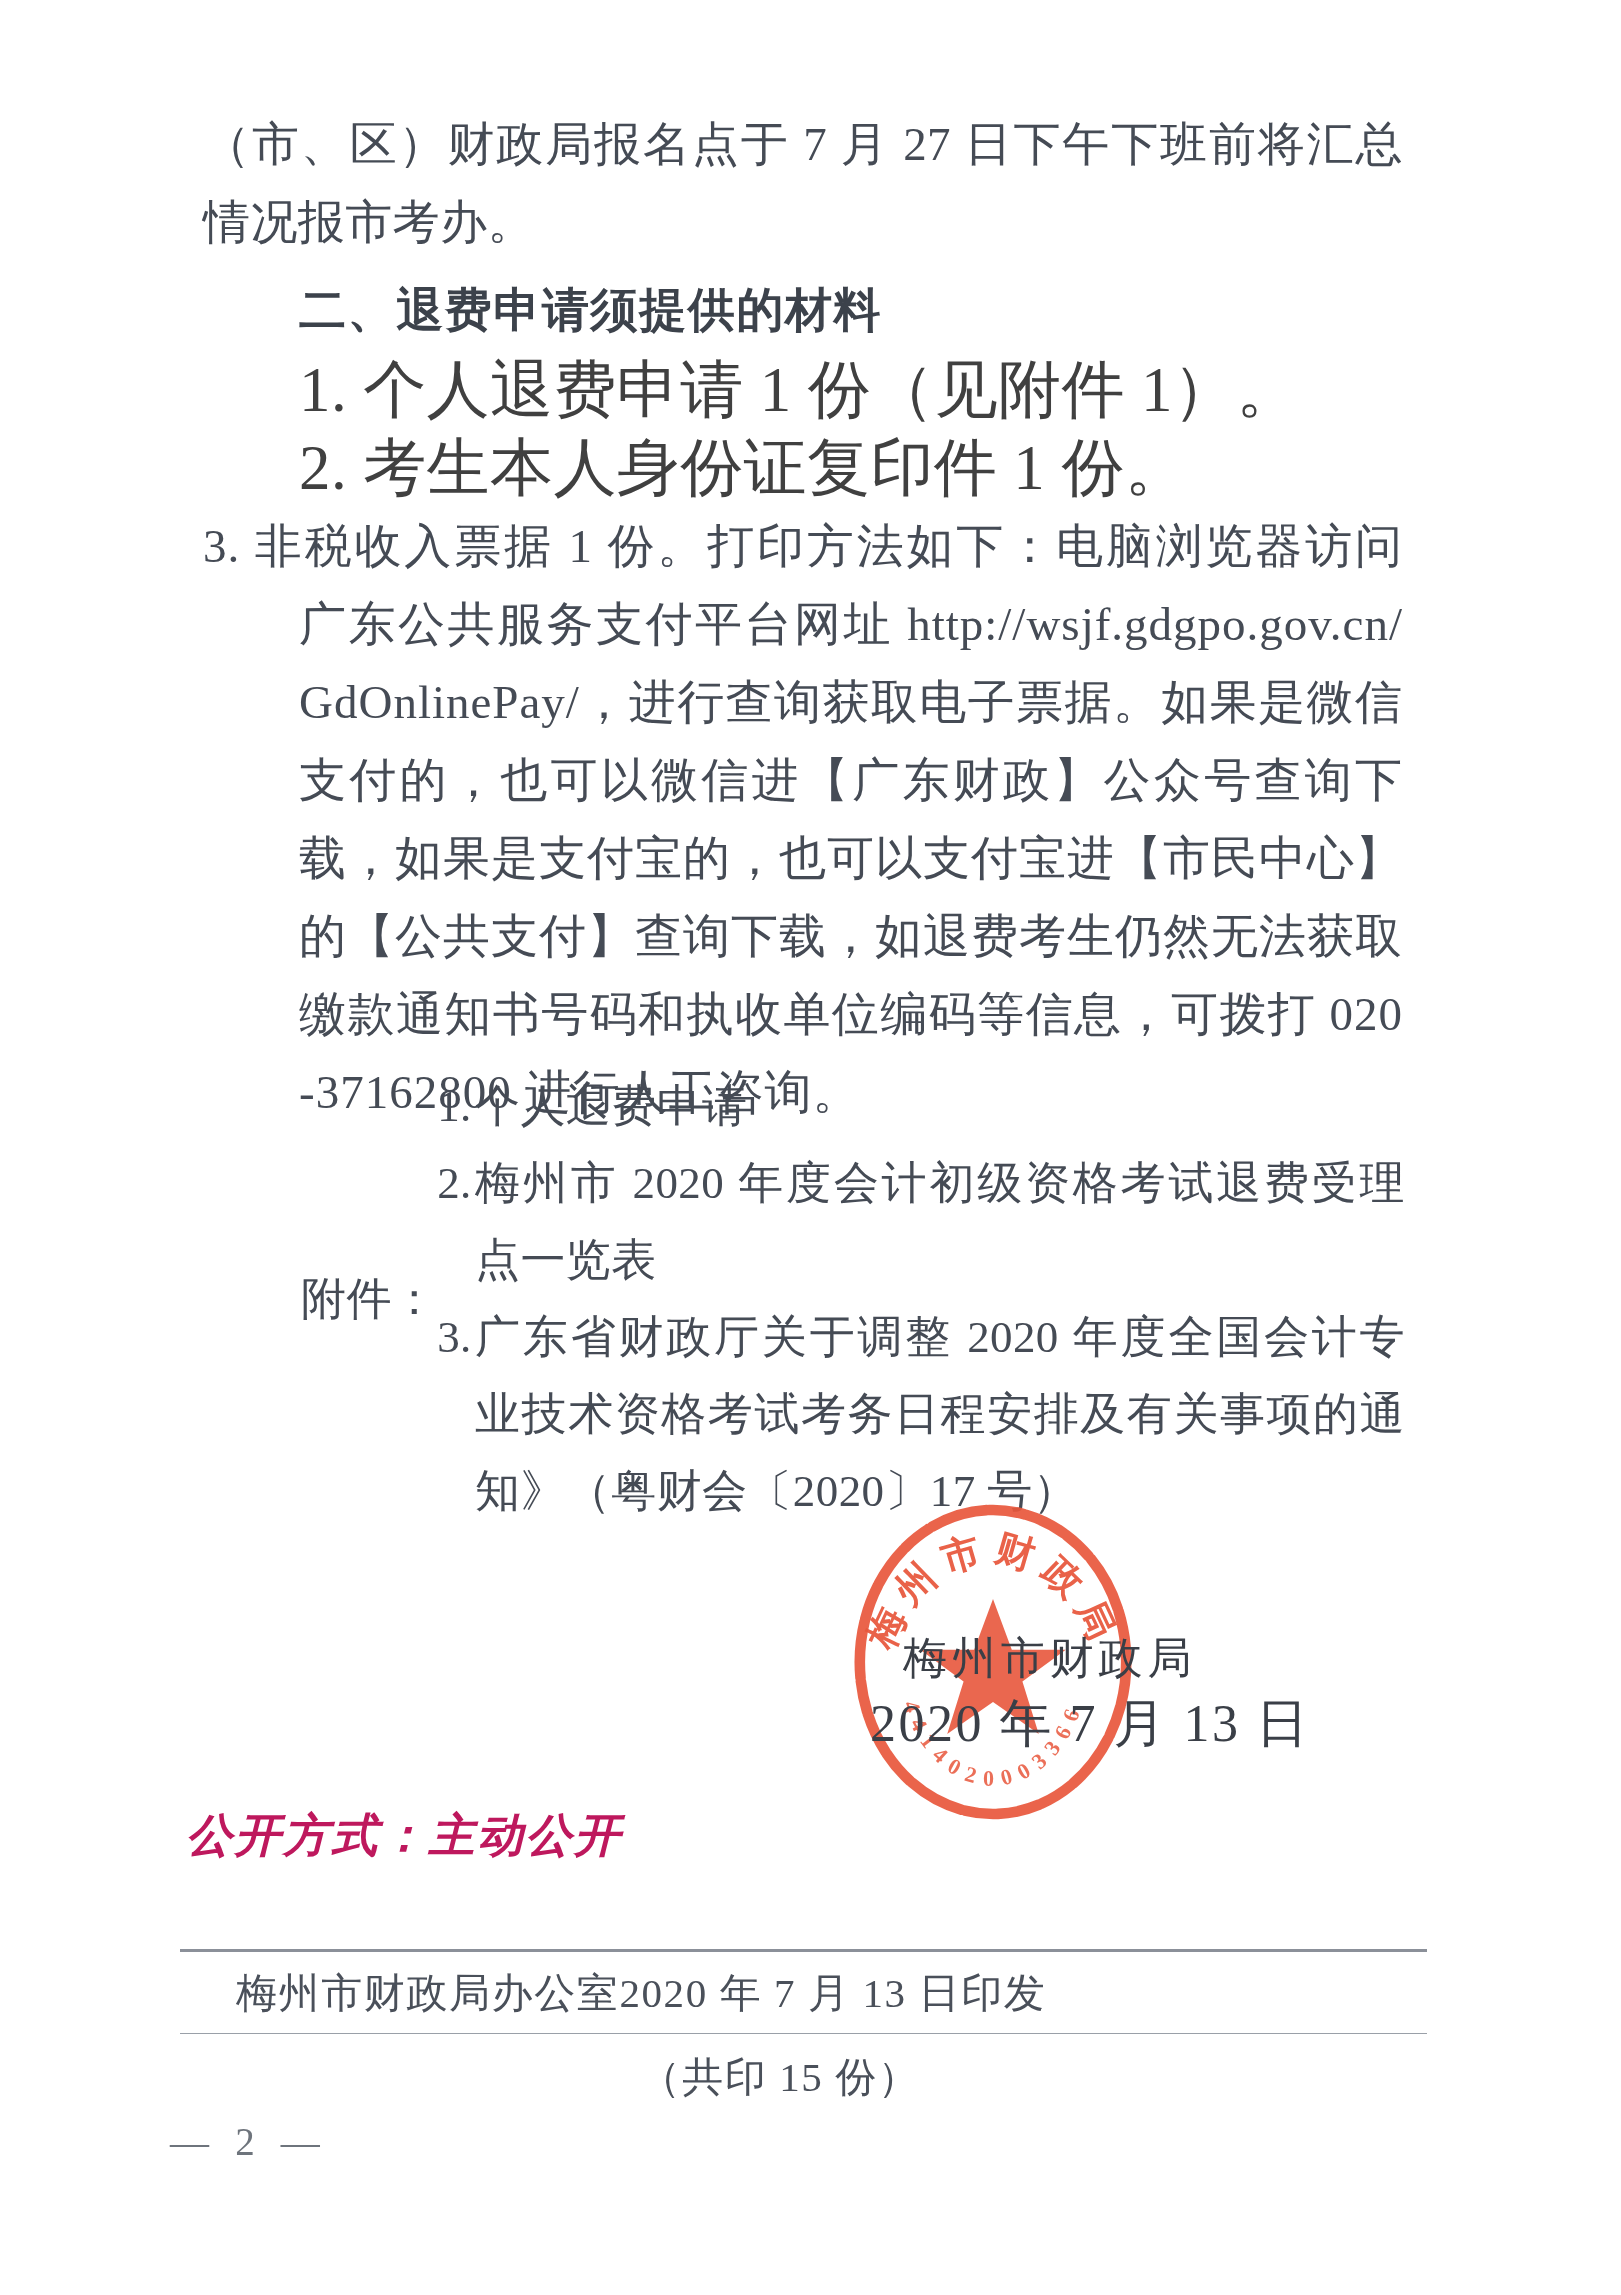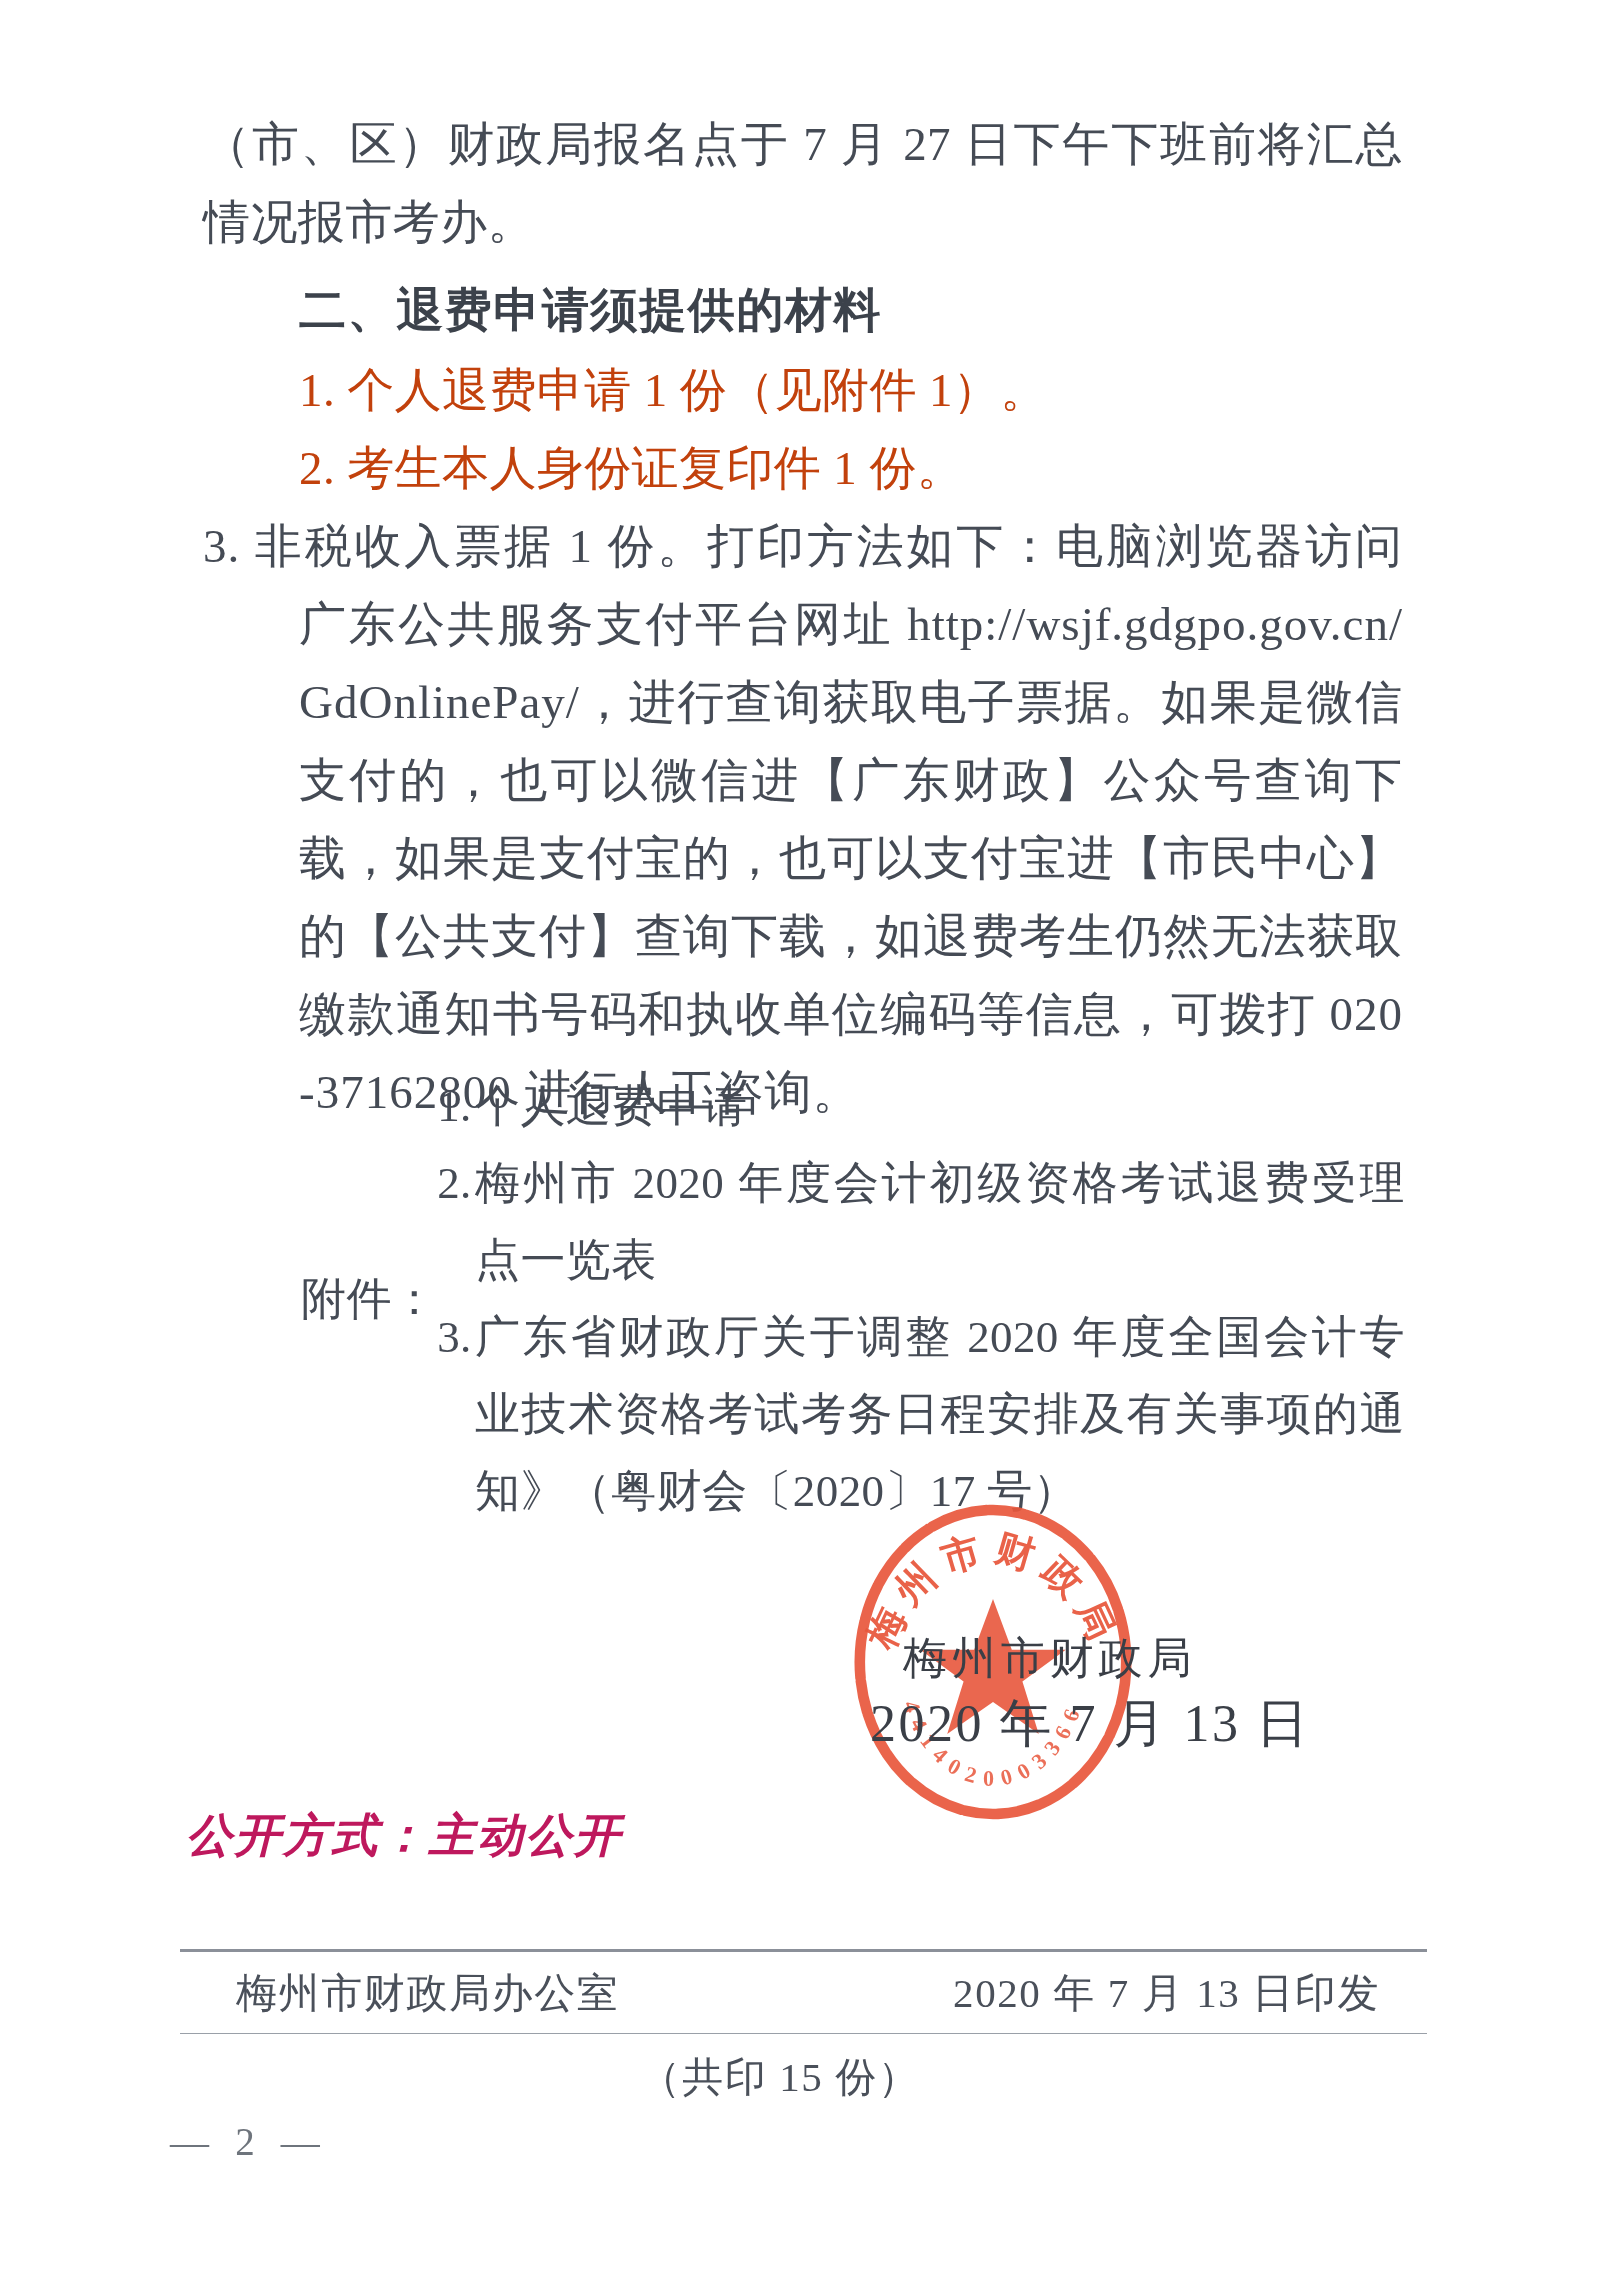--- a/index.html
+++ b/index.html
@@ -45,23 +45,23 @@
     font-size: 47px;
     line-height: 82px;
     font-weight: 700;
     color: #3c424b;
     margin: 0;
     padding-left: 96px;
     letter-spacing: 1.6px;
   }
 
   .listline {
-    font-size: 47px;
+    font-size: 63px;
     line-height: 78px;
-    color: #c2410c;
+    color: #404040;
     margin: 0;
     padding-left: 96px;
     letter-spacing: 0.4px;
   }
 
   .block-gap-s { height: 8.2px; }
 
   
   .attach-wrap {
     position: absolute;
@@ -157,21 +157,20 @@
     width: 1247px;
   }
   .rule {
     height: 2.5px;
     background: #8b9099;
     width: 100%;
   }
   .rule.thin { height: 1.6px; background: #9aa0a8; }
   .footer-row {
     display: flex;
-    justify-content: space-between;
     align-items: baseline;
     padding: 13px 47px 11.4px 56px;
     font-size: 41px;
     line-height: 57px;
     letter-spacing: 1.6px;
     color: #4a505a;
     white-space: nowrap;
   }
   .footer-copies {
     text-align: center;

